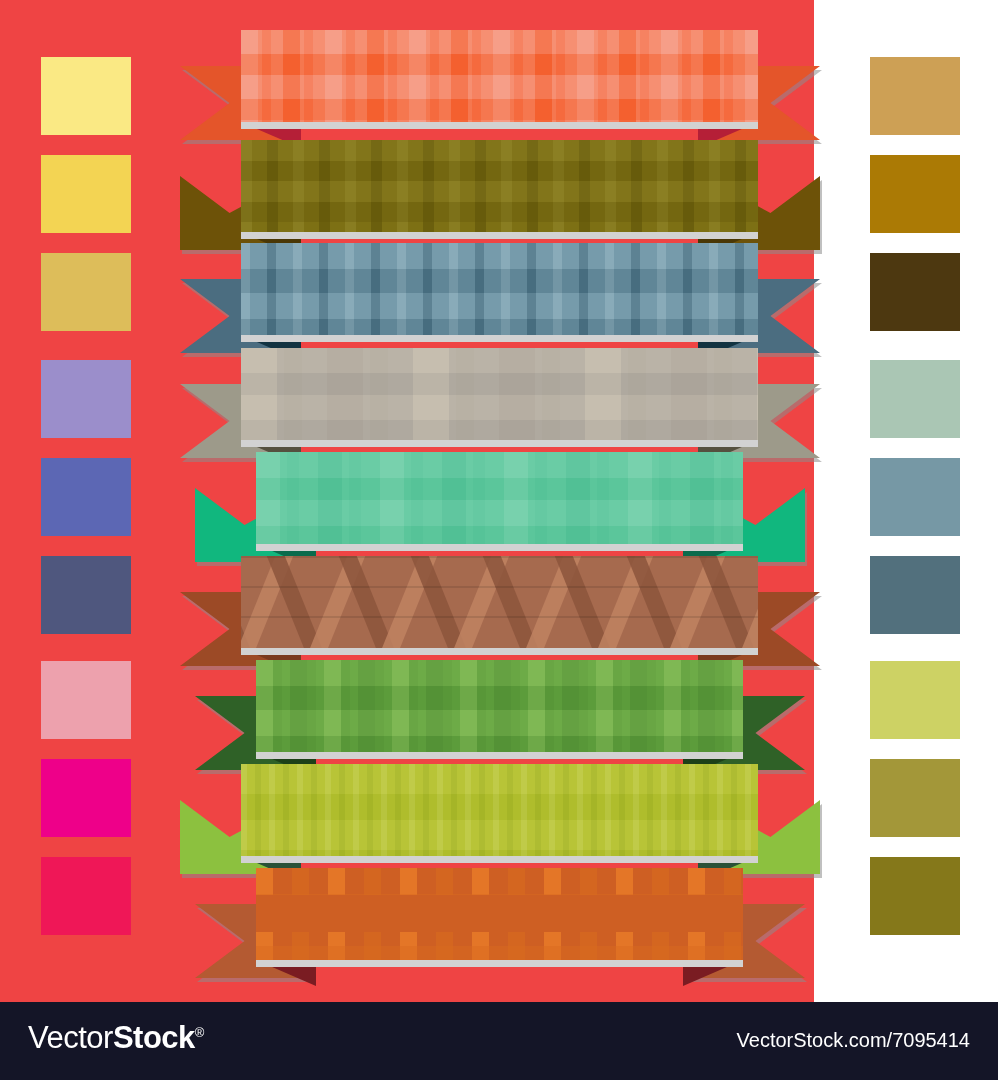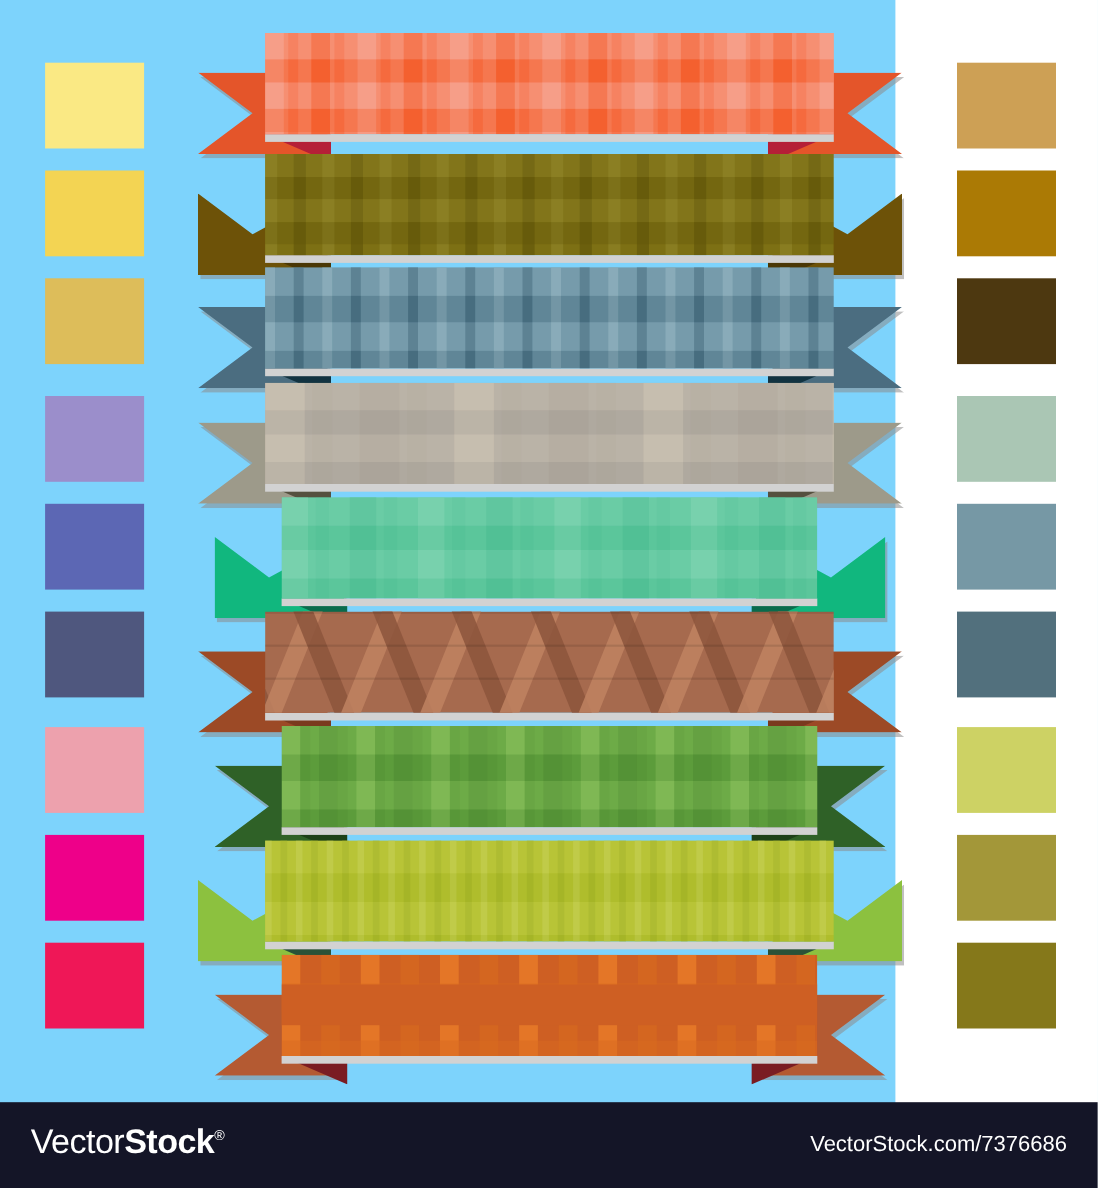--- a/index.html
+++ b/index.html
@@ -8,21 +8,21 @@
     margin: 0; padding: 0;
     width: 998px; height: 1080px;
     background: #ffffff;
     font-family: "Liberation Sans", sans-serif;
     overflow: hidden;
   }
   #stage {
     position: relative;
     width: 814px;
     height: 1080px;
-    background: #7dd3fc;
+    background: #ef4444;
   }
   
   .swatch-col {
     position: absolute;
     width: 90px;
   }
   .swatch {
     position: absolute;
     width: 90px;
     height: 78px;
@@ -485,16 +485,16 @@
           <div class="wh" style="top: 78px; height: 14px; background: rgb(217, 106, 30); opacity: 0.45;"></div>
           <div class="wh" style="top: 27px; height: 37px; background: rgb(206, 95, 35);"></div>
         </div>
       </div>
     </div>
 
   <div id="footer">
     <div id="logo">
       <span class="lt">Vector</span><span class="bd">Stock</span><span class="reg">®</span>
     </div>
-    <div id="footer-url">VectorStock.com/7376686</div>
+    <div id="footer-url">VectorStock.com/7095414</div>
   </div>
 
 </div>
 
 </body></html>

